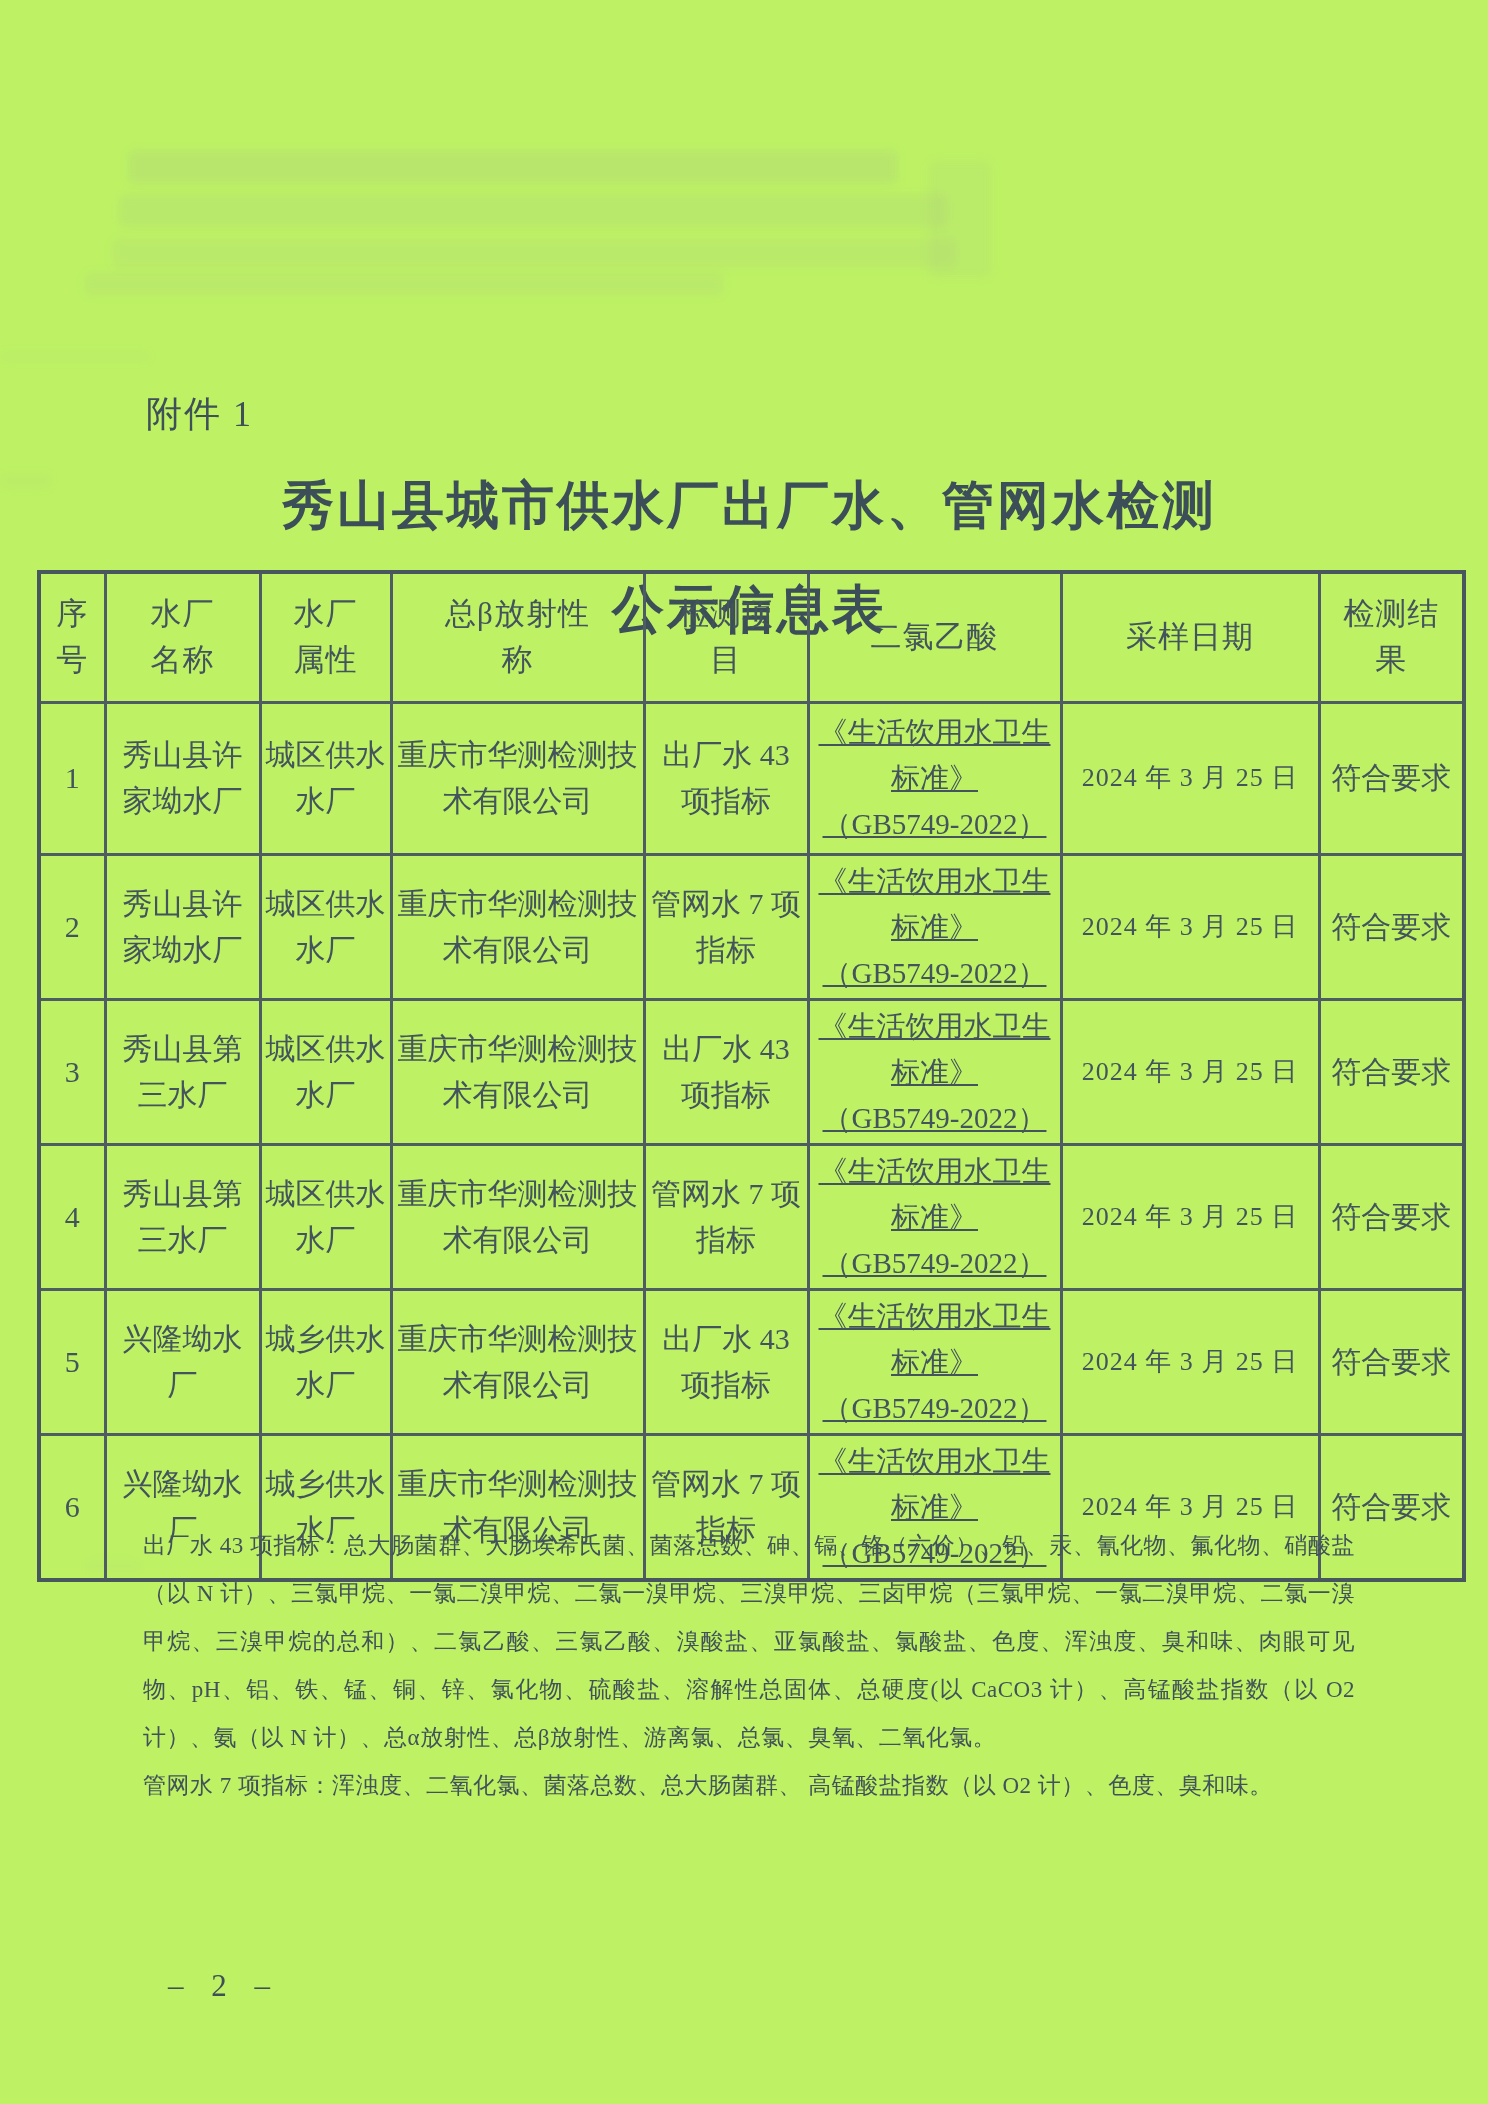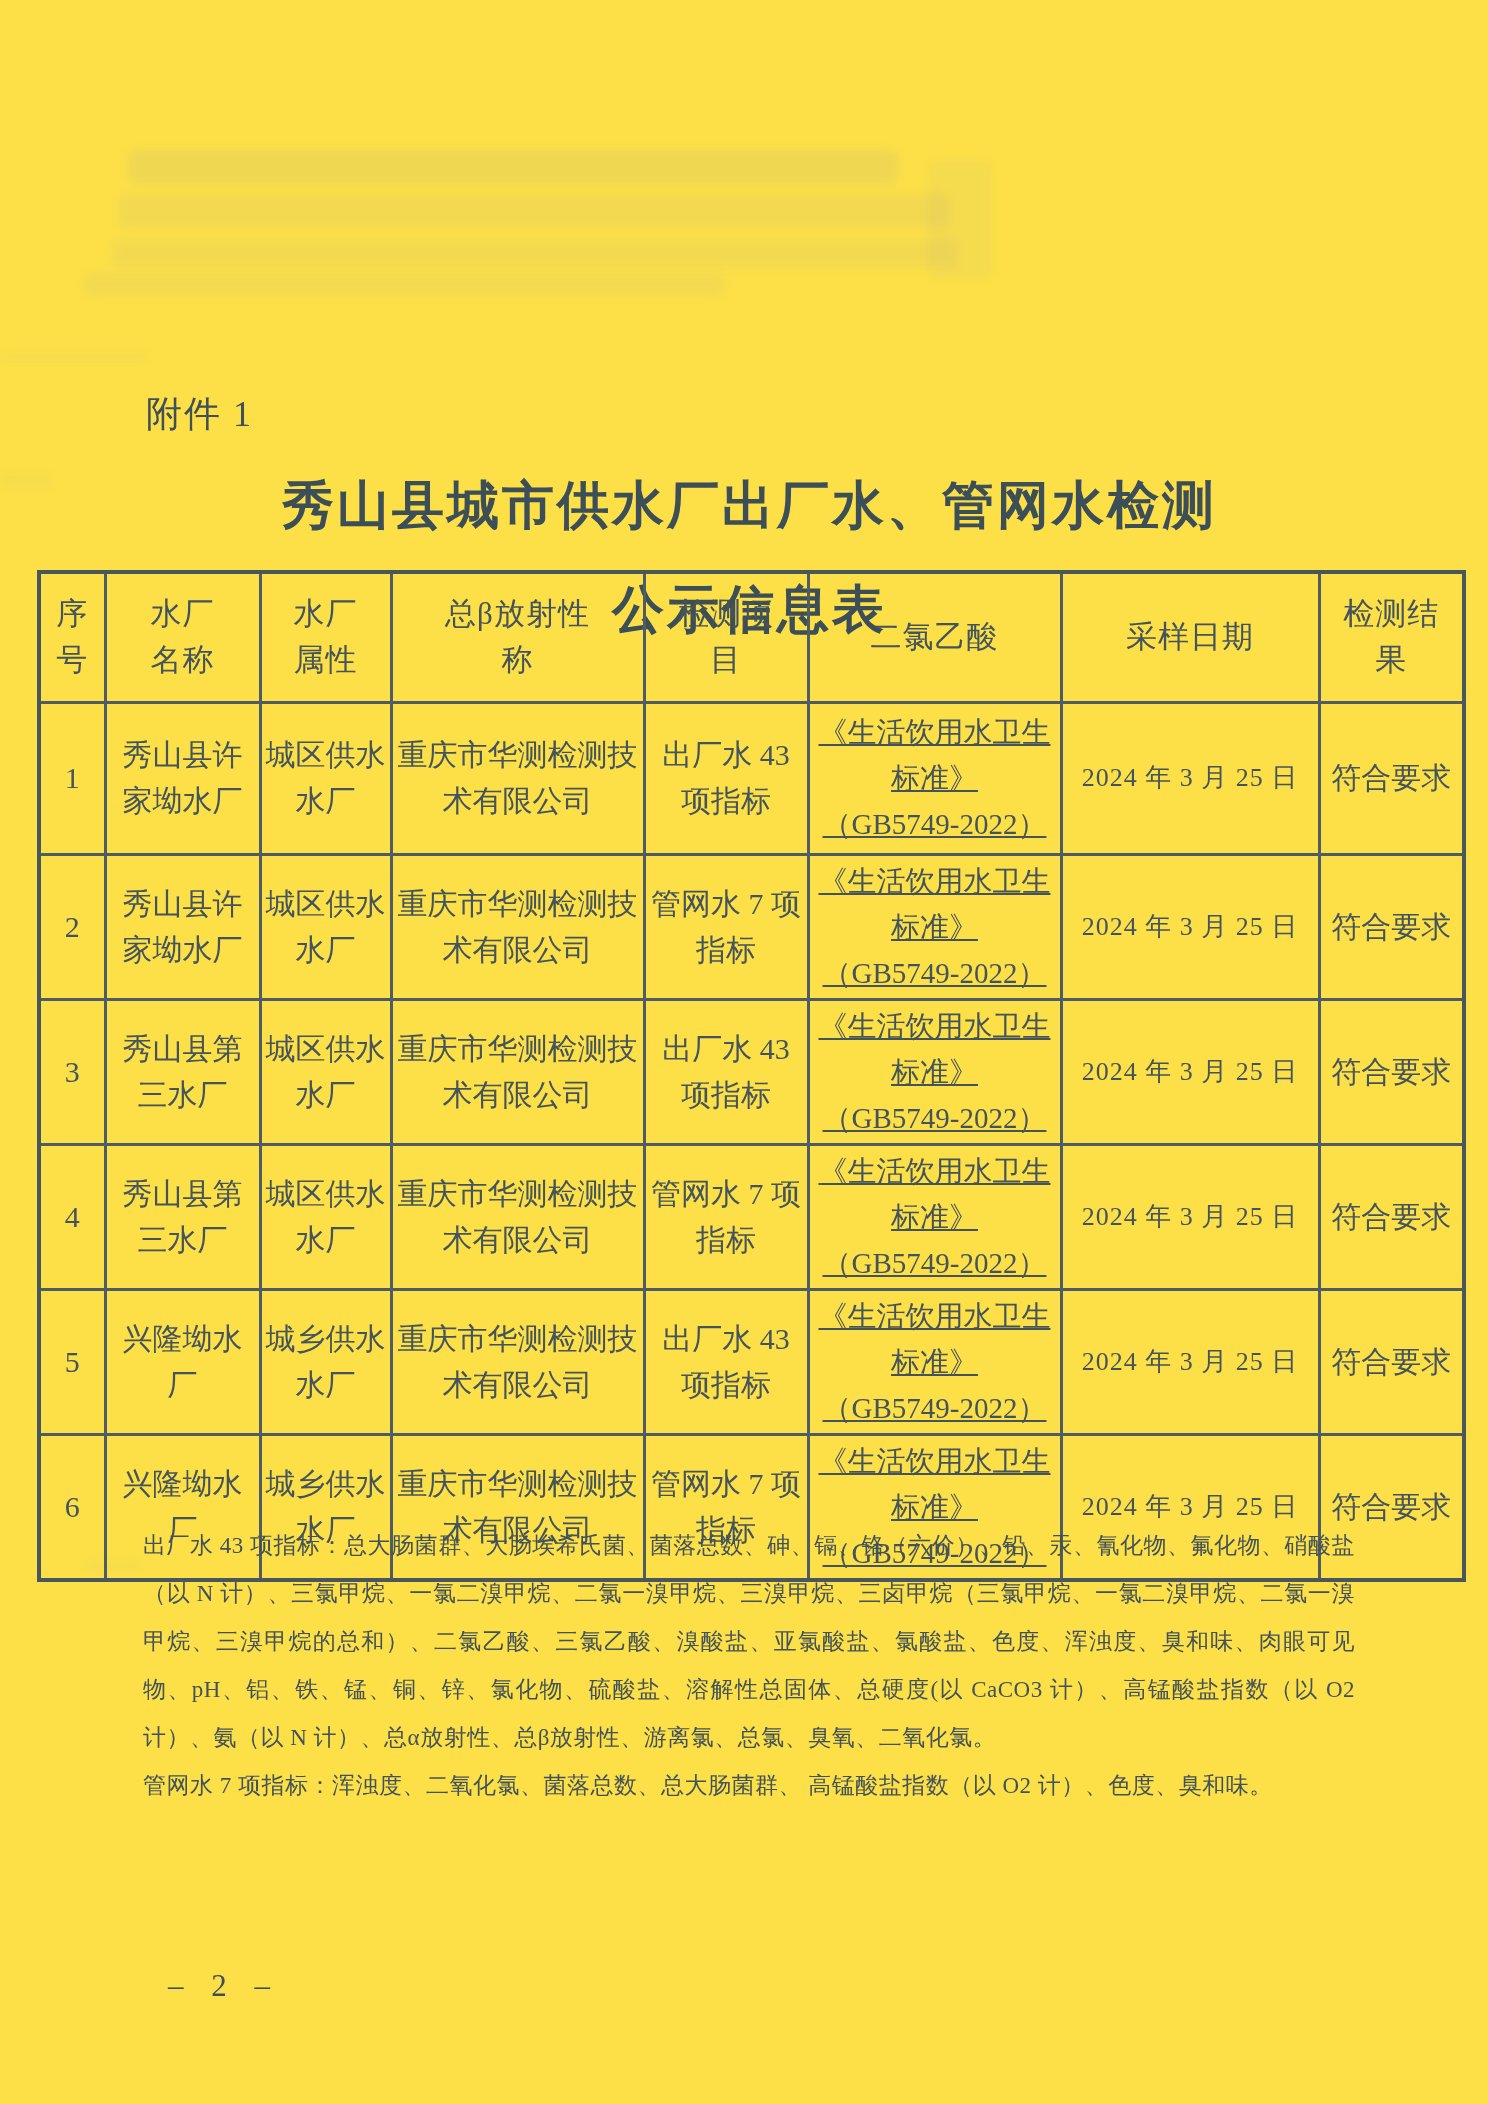--- a/index.html
+++ b/index.html
@@ -4,21 +4,21 @@
 <style>
   * { margin: 0; padding: 0; box-sizing: border-box; }
   html, body { background: #e9e9e7; }
   body { font-family: "Liberation Serif", "DejaVu Serif", serif; }
 
   .page {
     position: relative;
     width: 1488px;
     height: 2104px;
     margin: 0 auto;
-    background: #fde047;
+    background: #bef264;
     color: #44545c;
     overflow: hidden;
   }
 
   
   .ghost { position: absolute; background: rgba(145,158,160,0.13); filter: blur(5px); border-radius: 6px; }
   .g1 { left: 128px; top: 150px; width: 770px; height: 34px; }
   .g2 { left: 118px; top: 194px; width: 830px; height: 34px; opacity: .8; }
   .g3 { left: 112px; top: 238px; width: 845px; height: 30px; opacity: .7; }
   .g4 { left: 84px;  top: 272px; width: 640px; height: 24px; opacity: .7; }

